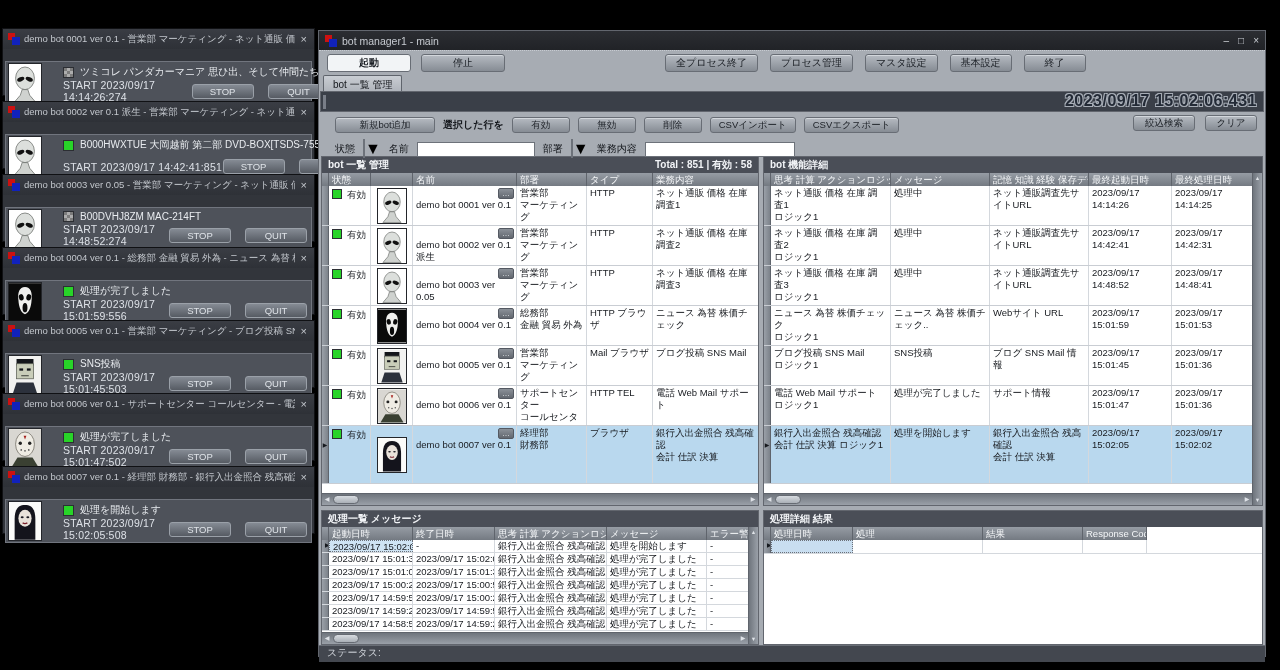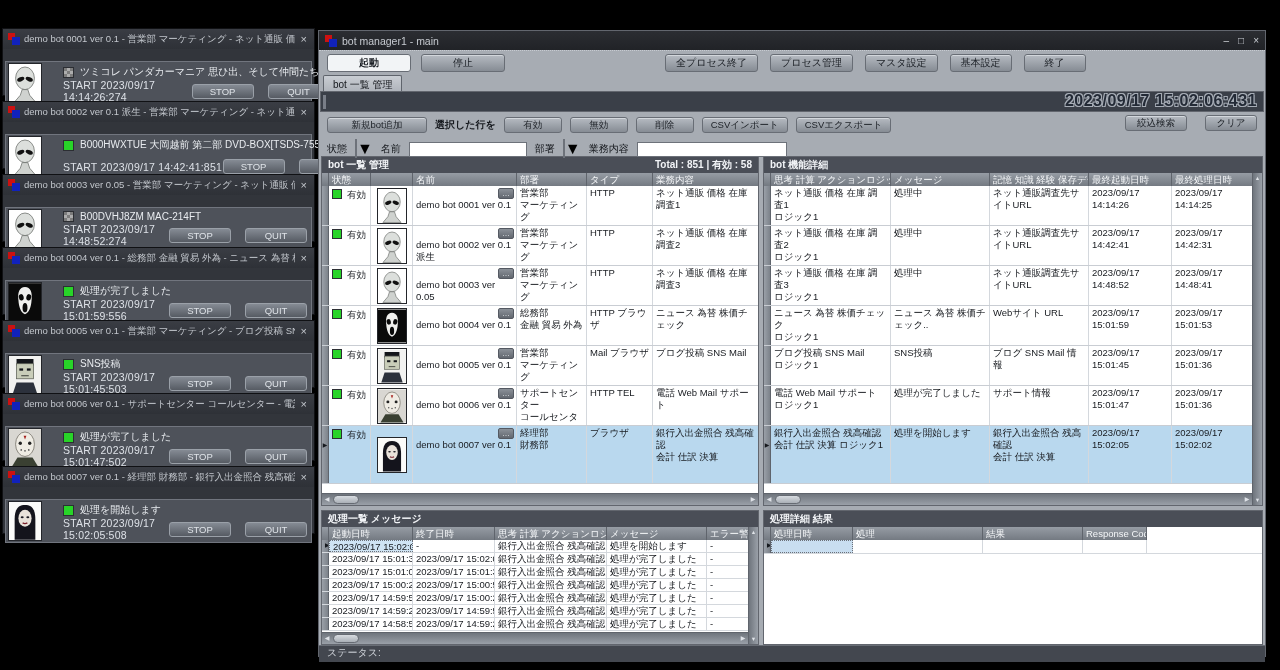--- a/index.html
+++ b/index.html
@@ -52,31 +52,31 @@
 
   .tabrow { height:17px; padding-left:4px; }
   .tab { display:inline-block; height:17px; padding:2px 9px 0 9px; font-size:10px; color:#14171c;
     background:linear-gradient(#c9cdd3,#aeb3ba); border:1px solid #5f646c; border-bottom:none;
     border-radius:2px 2px 0 0; }
   .band { height:21px; background:#3a3f48; border:1px solid #62666e; margin:0 1px; position:relative; }
   .band .grip { position:absolute; left:2px; top:3px; width:3px; height:14px; background:#8a8f98; opacity:.8; }
   .band .stamp { position:absolute; right:6px; top:0px; font-size:16px; font-weight:bold; color:#232a36;
     text-shadow:-1px -1px 0 #a7adb6,1px -1px 0 #a7adb6,-1px 1px 0 #a7adb6,1px 1px 0 #a7adb6; letter-spacing:.5px; }
 
-  .toolbar { position:relative; height:44px; padding:3px 6px 0 8px; }
+  .toolbar { position:relative; height:44px; padding:3px 6px 0 16px; }
   .trow { display:flex; align-items:center; gap:8px; height:20px; }
   .tlabel { font-size:10px; color:#15181d; white-space:nowrap; }
   .tbtn { height:16px; font-size:9.5px; padding:0 8px; line-height:14px; }
   .tbtn.w { min-width:58px; }
   .selwrap { position:relative; }
   .selbox { width:72px; height:15px; background:#fff; border:1px solid #6d727a; }
   .inbox { height:15px; background:#fff; border:1px solid #6d727a; }
   .rsearch { position:absolute; right:8px; top:3px; display:flex; flex-direction:column; gap:4px; }
   .rsearch .r1 { display:flex; gap:10px; }
-  .rsearch .r2 { display:flex; gap:18px;font-family:Liberation Serif, serif; }
+  .rsearch .r2 { display:flex; gap:10px;font-family:Liberation Serif, serif; }
 
   
   .panels { display:flex; gap:4px; padding:0 2px; height:350px; }
   .panels2 { display:flex; gap:4px; padding:0 2px; height:135px; }
   .panel { background:#9ba0a8; border:1px solid #62666e; display:flex; flex-direction:column; }
   .p-left { width:438px; }
   .p-right { width:500px; }
   .phead { height:16px; background:#4a4e57; color:#f2f4f7; font-size:10px; font-weight:bold;
     display:flex; align-items:center; padding:0 6px; }
   .phead .sum { margin-left:auto; font-weight:bold; }

